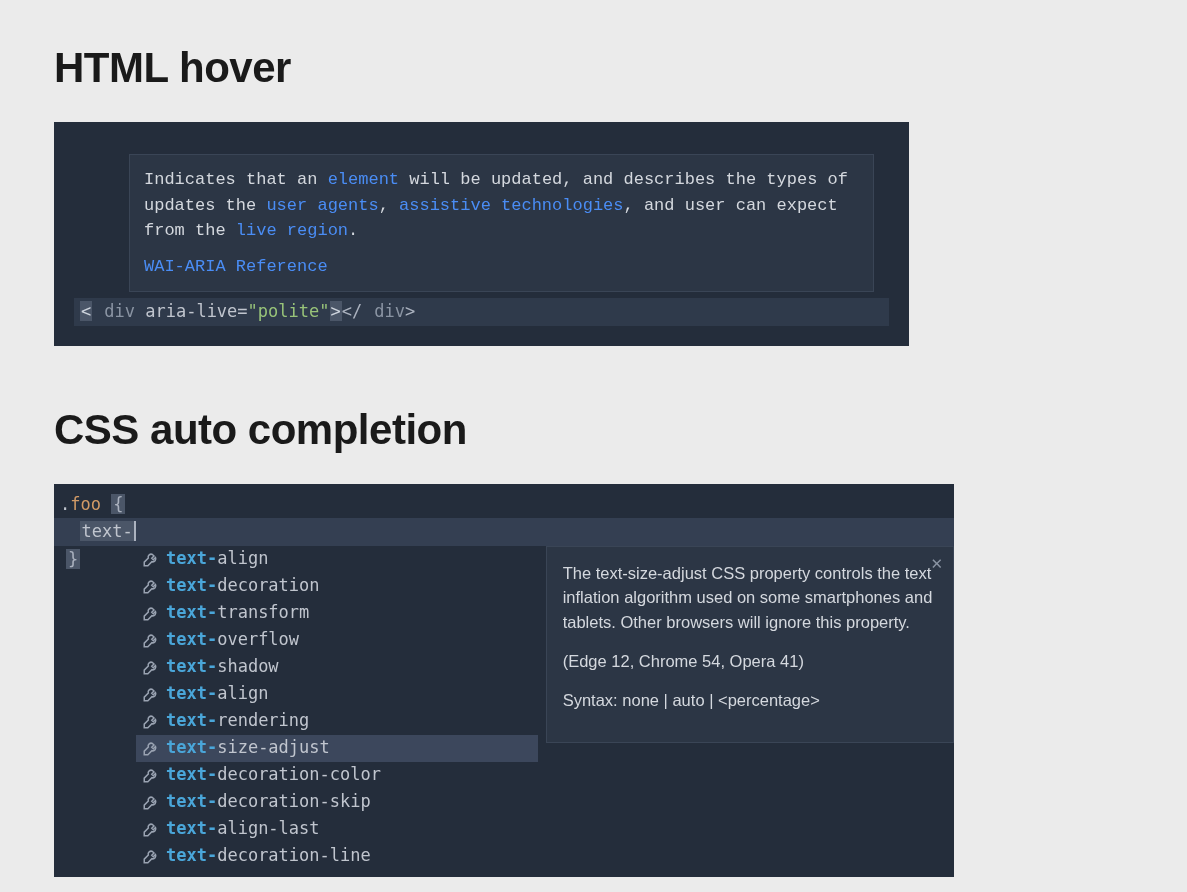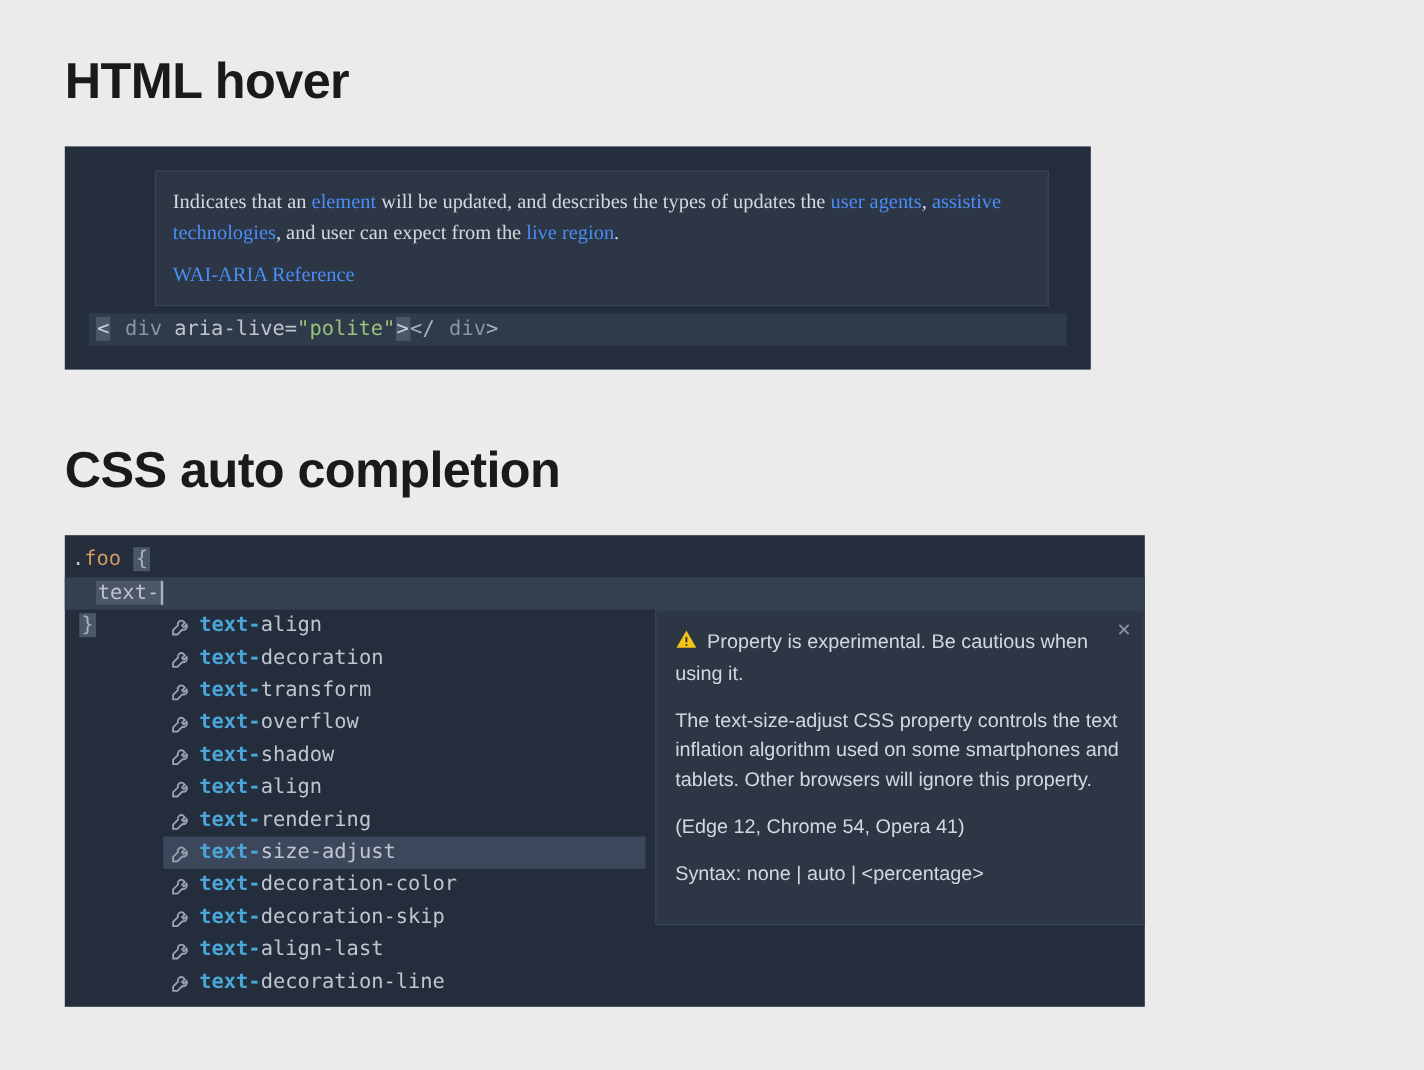--- a/index.html
+++ b/index.html
@@ -33,25 +33,25 @@
 }
 .editor-panel.wide {
   width: 900px;
   box-sizing: border-box;
   padding: 7px 0;
 }
 
 .hover-tooltip {
   background: #2c3645;
   border: 1px solid #3a4556;
-  margin: 0 0 6px 55px;
+  margin: 12px 0 6px 55px;
   padding: 12px 14px;
   width: 745px;
   box-sizing: border-box;
-  font-family: Liberation Serif, serif;
+  font-family: Liberation Mono, monospace;
   font-size: 17px;
   line-height: 1.5;
   color: #d4d8de;
 }
 .hover-tooltip a, .info-panel a {
   color: #4a8df5;
   text-decoration: none;
 }
 .ref-link {
   display: inline-block;
@@ -273,30 +273,20 @@
                 <path fill="none" stroke="#9aa3b2" stroke-width="2" d="M14 6a4 4 0 0 0-5.6 4.8L3 16.2V21h4.8l5.4-5.4A4 4 0 0 0 18 10l-3 3-2-2 3-3z"></path>
               </svg>
             </span>
             <span class="sugg-prefix">text-</span>
             <span class="sugg-rest">decoration-line</span>
           </div>
         </div>
 
       <div class="info-panel">
         <span class="close-x">✕</span>
-        <div class="warn-line">
-          <span class="warn-icon">
-            <svg width="18" height="18" viewBox="0 0 24 24">
-                <path fill="#f5c518" d="M1 21h22L12 2 1 21z"></path>
-                <rect x="11" y="9" width="2" height="6" fill="#333"></rect>
-                <rect x="11" y="17" width="2" height="2" fill="#333"></rect>
-              </svg>
-          </span>
-          <span>Property is experimental. Be cautious when using it.</span>
-        </div>
         <div class="info-para">The text-size-adjust CSS property controls the text inflation algorithm used on some smartphones and tablets. Other browsers will ignore this property.</div>
         <div class="info-para">(Edge 12, Chrome 54, Opera 41)</div>
         <div class="info-para">Syntax: none | auto | &lt;percentage&gt;</div>
       </div>
     </div>
   </div>
 
 </div>
 
 </body></html>

